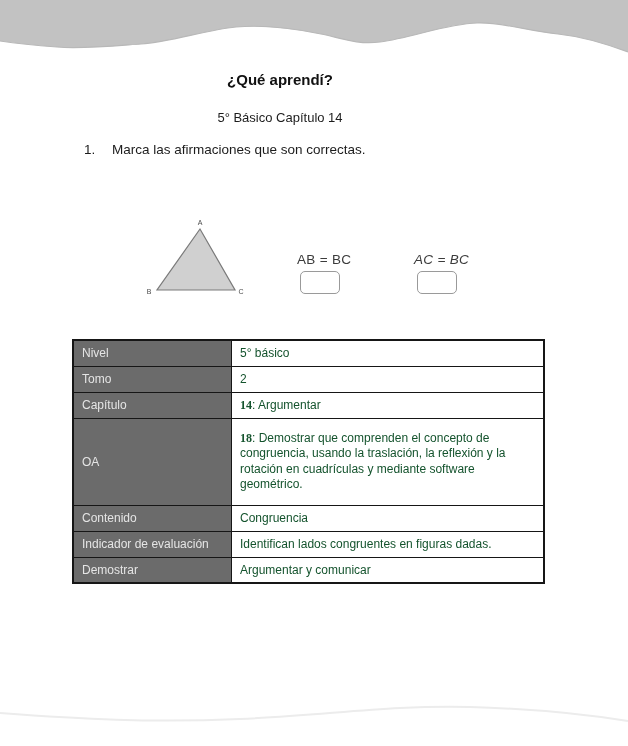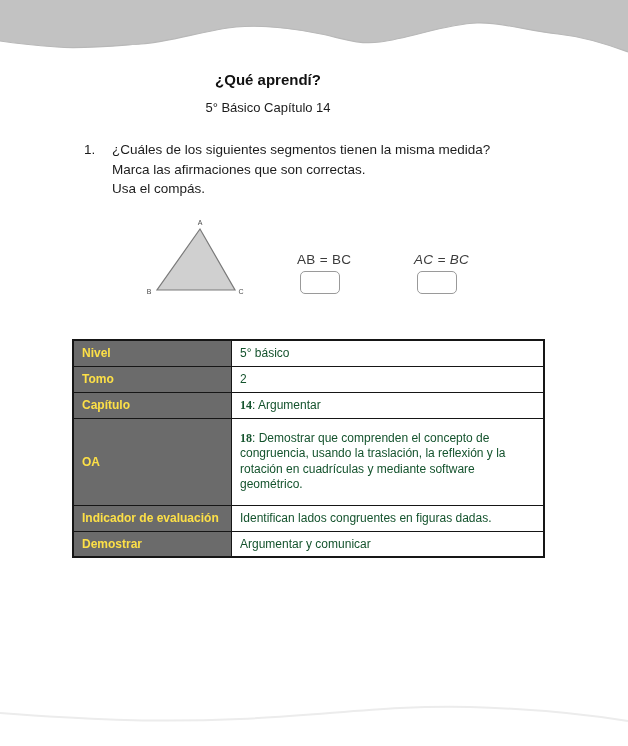--- a/index.html
+++ b/index.html
@@ -3,23 +3,23 @@
 <meta charset="utf-8">
 <style>
   html,body{margin:0;padding:0;background:#fff;}
   .page{
     position:relative;width:628px;height:746px;background:#ffffff;overflow:hidden;
     font-family:"Liberation Sans",sans-serif;color:#1c1c1c;
   }
   .wave{position:absolute;top:0;left:0;}
   .bottom-wave{position:absolute;left:0;top:695px;}
 
-  .titleblock{position:absolute;top:71px;left:4px;width:528px;text-align:center;}
+  .titleblock{position:absolute;top:71px;left:16px;width:528px;text-align:center;}
   .title{font-size:15px;font-weight:bold;color:#111;}
-  .subtitle{font-size:13px;margin-top:12px;color:#1c1c1c;}
+  .subtitle{font-size:13px;margin-top:22px;color:#1c1c1c;}
 
   .question{position:absolute;left:84px;top:140px;display:flex;}
   .qnum{width:15px;margin-right:13px;font-size:13.5px;line-height:19.5px;}
   .qlines div{font-size:13.5px;line-height:19.5px;}
 
   .triangle-wrap{position:absolute;left:140px;top:216px;}
 
   .option{position:absolute;top:253px;}
   .opt1{left:297px;} .opt2{left:368px;} .opt3{left:414px;font-style:italic;}
   .opt-label{font-size:13.5px;line-height:14px;color:#3c3c3c;letter-spacing:.3px;}
@@ -27,21 +27,21 @@
 
   table.meta{
     position:absolute;left:72px;top:339px;width:473px;
     border-collapse:collapse;border:2px solid #161616;
     font-size:12px;
   }
   table.meta th,table.meta td{
     border:1.6px solid #161616;padding:4px 8px;text-align:left;vertical-align:middle;
   }
   table.meta th{
-    width:141px;background:#6b6b6b;color:#fde047;font-weight:bold;margin-top:35px;
+    width:141px;background:#6b6b6b;color:#e5e5e5;font-weight:normal;margin-top:35px;
   }
   table.meta td{color:#14532d;}
   tr.rh{height:26px;}
   tr.oa td{line-height:15.5px;padding:12px 8px;}
   .b{font-weight:bold;font-family:Liberation Serif, serif;}
 </style>
 </head>
 <body>
 
 <div class="page">
@@ -52,23 +52,21 @@
   </svg>
 
   <div class="titleblock">
     <div class="title">¿Qué aprendí?</div>
     <div class="subtitle">5° Básico Capítulo 14</div>
   </div>
 
   <div class="question">
     <span class="qnum">1.</span>
     <div class="qlines">
-      <div>¿Cuáles de los siguientes segmentos tienen la misma medida?</div>
       <div>Marca las afirmaciones que son correctas.</div>
-      <div>Usa el compás.</div>
     </div>
   </div>
 
   <svg class="triangle-wrap" width="110" height="84" viewBox="0 0 110 84">
     <polygon points="60,13 17,74 95,74" fill="#d0d0d0" stroke="#7a7a7a" stroke-width="1.2"></polygon>
     <text x="60" y="9" font-size="7" fill="#4a4a4a" text-anchor="middle">A</text>
     <text x="9" y="78" font-size="7" fill="#4a4a4a" text-anchor="middle">B</text>
     <text x="101" y="78" font-size="7" fill="#4a4a4a" text-anchor="middle">C</text>
   </svg>
 
@@ -93,20 +91,24 @@
     </tr>
     <tr class="rh">
       <th>Capítulo</th>
       <td><span class="b">14</span><span>: Argumentar</span></td>
     </tr>
     <tr class="oa">
       <th>OA</th>
       <td><span class="b">18</span><span>: Demostrar que comprenden el concepto de congruencia, usando la traslación, la reflexión y la rotación en cuadrículas y mediante software geométrico.</span></td>
     </tr>
     <tr class="rh">
+      <th>Contenido</th>
+      <td><span>Congruencia</span></td>
+    </tr>
+    <tr class="rh">
       <th>Indicador de evaluación</th>
       <td><span>Identifican lados congruentes en figuras dadas.</span></td>
     </tr>
     <tr class="rh">
       <th>Demostrar</th>
       <td><span>Argumentar y comunicar</span></td>
     </tr>
   </tbody>
     </table>
 

